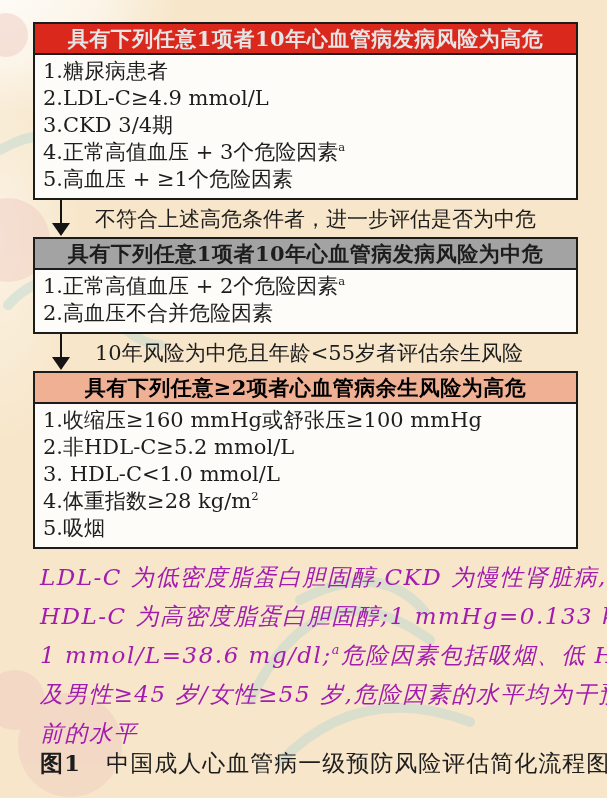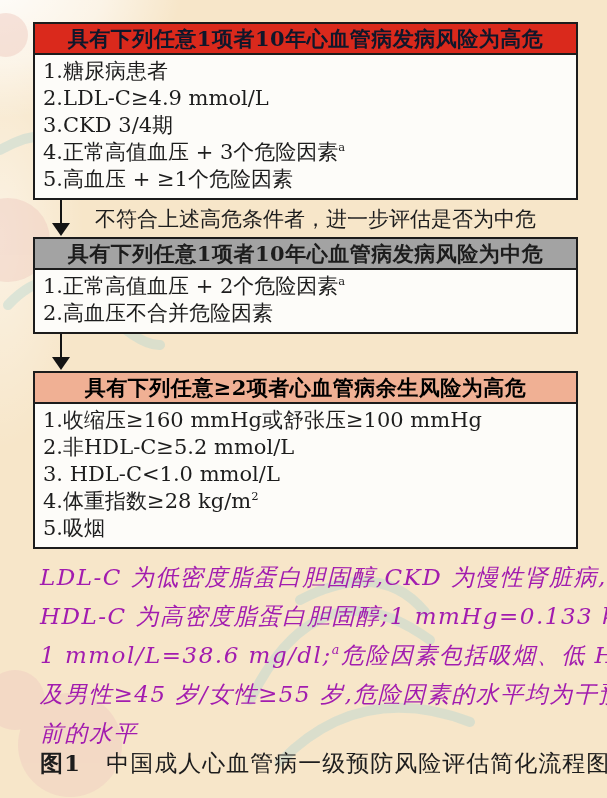--- a/index.html
+++ b/index.html
@@ -85,21 +85,21 @@
     <circle cx="6" cy="35" r="22"></circle>
     <circle cx="8" cy="240" r="42"></circle>
     <circle cx="15" cy="700" r="30"></circle>
     <circle cx="70" cy="745" r="52"></circle>
   </g>
 </svg>
 
 <div class="flow">
 
   <section class="block">
-    <div class="block-header" style="background-color: rgb(218, 41, 28); color: #0f172a;">具有下列任意1项者10年心血管病发病风险为高危</div>
+    <div class="block-header" style="background-color: rgb(218, 41, 28); color: #e5e5e5;">具有下列任意1项者10年心血管病发病风险为高危</div>
     <div class="block-body">
         <div class="item">1.糖尿病患者</div>
         <div class="item">2.LDL-C≥4.9 mmol/L</div>
         <div class="item">3.CKD 3/4期</div>
         <div class="item">4.正常高值血压 + 3个危险因素<sup>a</sup></div>
         <div class="item">5.高血压 + ≥1个危险因素</div>
       </div>
   </section>
 
   <div class="connector">
@@ -112,20 +112,21 @@
     <div class="block-header" style="background-color: #a3a3a3; color: rgb(29, 29, 29);">具有下列任意1项者10年心血管病发病风险为中危</div>
     <div class="block-body">
         <div class="item">1.正常高值血压 + 2个危险因素<sup>a</sup></div>
         <div class="item">2.高血压不合并危险因素</div>
       </div>
   </section>
 
   <div class="connector">
     <span class="stem"></span>
     <span class="arrowhead"></span>
+    <div class="connector-label">10年风险为中危且年龄&lt;55岁者评估余生风险</div>
   </div>
 
   <section class="block">
     <div class="block-header" style="background-color: rgb(240, 176, 148); color: #000000;">具有下列任意≥2项者心血管病余生风险为高危</div>
     <div class="block-body">
         <div class="item">1.收缩压≥160 mmHg或舒张压≥100 mmHg</div>
         <div class="item">2.非HDL-C≥5.2 mmol/L</div>
         <div class="item">3. HDL-C&lt;1.0 mmol/L</div>
         <div class="item">4.体重指数≥28 kg/m<sup>2</sup></div>
         <div class="item">5.吸烟</div>

